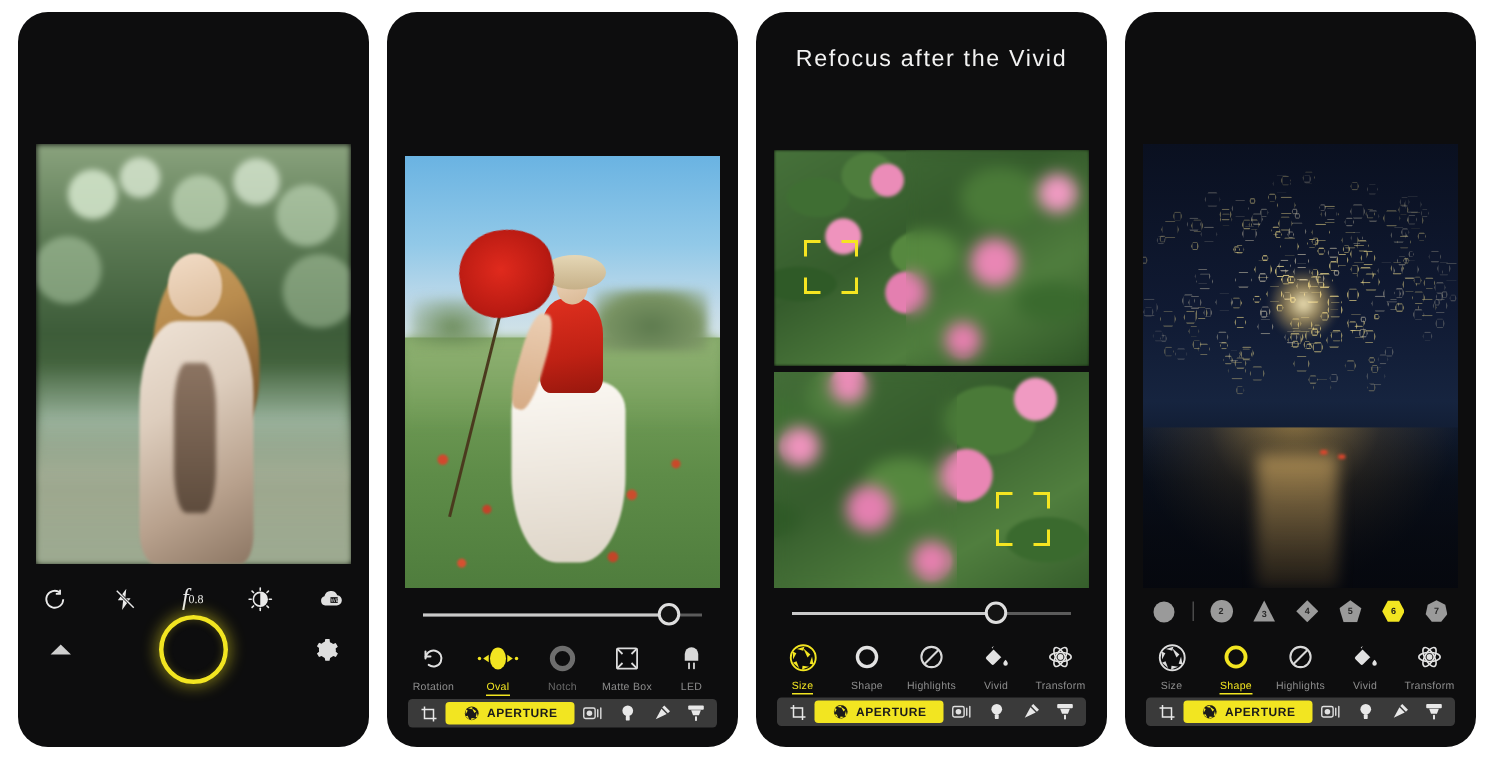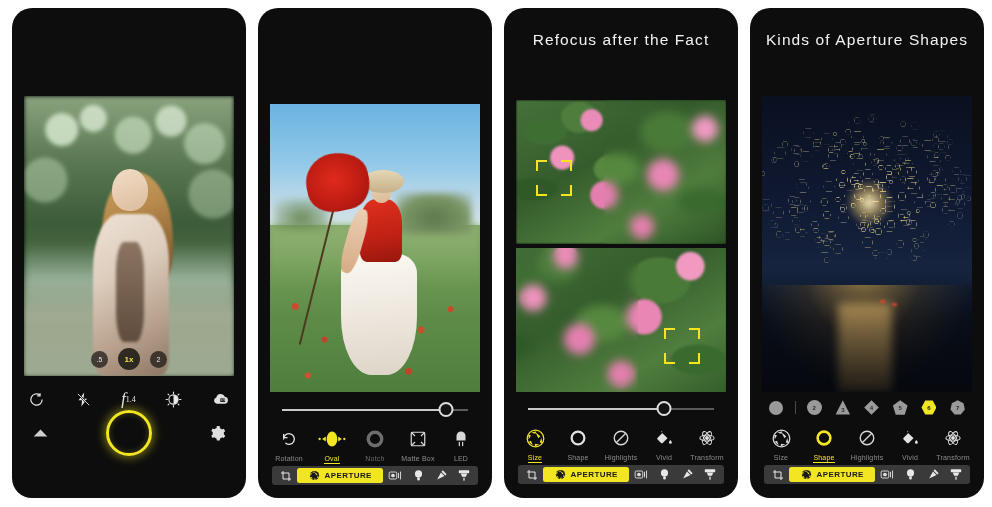--- a/index.html
+++ b/index.html
@@ -315,44 +315,39 @@
     <div class="stage p1">
       <div class="photo">
         <div class="ph1-bg"></div>
         <div class="ph1-mist"></div>
         <div class="ph1-path"></div>
         <div class="ph1-hair"></div>
         <div class="ph1-head"></div>
         <div class="ph1-body"></div>
         <div class="ph1-scarf"></div>
       </div>
-      <div class="zoom-bar">
-        <div class="zoom-chip">.5</div>
-        <div class="zoom-chip active">1x</div>
-        <div class="zoom-chip">2</div>
-      </div>
     </div>
 
     <div class="row-icons" style="top:382px;">
       <div class="cam-icon">
         <svg width="17" height="17" viewBox="0 0 24 24" fill="none" stroke="#e9e9e9" stroke-width="1.7">
           <path d="M20 12a8 8 0 1 1-3.2-6.4"></path>
             <path d="M17 3v4h-4"></path>
         </svg>
       </div>
       <div class="cam-icon">
         <svg width="17" height="17" viewBox="0 0 24 24" fill="#e9e9e9" stroke="#e9e9e9" stroke-width="1.2">
           <path d="M13 2 5 13h5l-1 9 8-11h-5l1-9z" fill="#e9e9e9" stroke="none"></path>
           <line x1="4" y1="4" x2="20" y2="20" stroke="#0d0d0e" stroke-width="2.6"></line>
           <line x1="4" y1="4" x2="20" y2="20" stroke="#e9e9e9" stroke-width="1.3"></line>
         </svg>
       </div>
       <div class="cam-icon" style="font-family:'Liberation Serif',serif;font-style:italic;font-size:16px;color:#e9e9e9;">
         <span>f</span>
-          <span style="font-size:8px;font-style:normal;">1.4</span>
+          <span style="font-size:8px;font-style:normal;">0.8</span>
       </div>
       <div class="cam-icon">
         <svg width="17" height="17" viewBox="0 0 24 24" stroke="#e9e9e9" stroke-width="1.5" fill="none">
           <path d="M12 5.5a6.5 6.5 0 0 1 0 13z" fill="#e9e9e9" stroke="none"></path>
           <circle cx="12" cy="12" r="6.5"></circle>
           <g stroke-linecap="round">
             <line x1="12" y1="1.5" x2="12" y2="3.5"></line>
               <line x1="12" y1="20.5" x2="12" y2="22.5"></line>
             <line x1="1.5" y1="12" x2="3.5" y2="12"></line>
               <line x1="20.5" y1="12" x2="22.5" y2="12"></line>
@@ -509,21 +504,21 @@
         <svg width="12" height="13" viewBox="0 0 18 20" fill="#e8e8e8">
           <rect x="1" y="2" width="16" height="4.5" rx="1"></rect>
             <path d="M4 7h10l-2 5H6z"></path>
             <rect x="8" y="13" width="2" height="5" rx=".8"></rect>
         </svg>
       </div>
     </div>
   </div>
 
   <div class="panel">
-    <div class="panel-title">Refocus after the Fact</div>
+    <div class="panel-title">Refocus after the Vivid</div>
 
     <div class="stage p3">
       <div class="split top">
         <div class="leaves blur-soft"></div>
         <div class="blossoms blur-soft"></div>
         <div class="blur-right"></div>
         <div class="focus-box" style="left:20px; top:60px;">
           <i class="tl"></i>
             <i class="tr"></i>
             <i class="bl"></i>
@@ -651,21 +646,20 @@
         <svg width="12" height="13" viewBox="0 0 18 20" fill="#e8e8e8">
             <rect x="1" y="2" width="16" height="4.5" rx="1"></rect>
             <path d="M4 7h10l-2 5H6z"></path>
             <rect x="8" y="13" width="2" height="5" rx=".8"></rect>
           </svg>
       </div>
     </div>
   </div>
 
   <div class="panel">
-    <div class="panel-title">Kinds of Aperture Shapes</div>
 
     <div class="stage p4">
       <div class="photo">
         <div class="ph4-sky"></div>
         <div class="hexfield" id="hexfield">
             <span style="left: 94.246%; top: 52.285%; width: 7.90212px; height: 7.90212px; margin-left: -3.95106px; margin-top: -3.95106px; opacity: 0.4; border-color: rgba(214, 206, 180, 0.7);"></span>
             <span style="left: 48.952%; top: 30.5073%; width: 12.4627px; height: 12.4627px; margin-left: -6.23134px; margin-top: -6.23134px; opacity: 0.65; border-color: rgba(214, 206, 180, 0.7);"></span>
             <span style="left: 54.9193%; top: 51.1712%; width: 11.6592px; height: 11.6592px; margin-left: -5.82958px; margin-top: -5.82958px; opacity: 0.91; border-color: rgba(242, 222, 140, 0.85);"></span>
             <span style="left: 52.705%; top: 75.1031%; width: 4.48243px; height: 4.48243px; margin-left: -2.24121px; margin-top: -2.24121px; opacity: 0.62; border-color: rgba(242, 222, 140, 0.85);"></span>
             <span style="left: 16.517%; top: 58.0852%; width: 9.41424px; height: 9.41424px; margin-left: -4.70712px; margin-top: -4.70712px; opacity: 0.53; border-color: rgba(214, 206, 180, 0.7);"></span>

